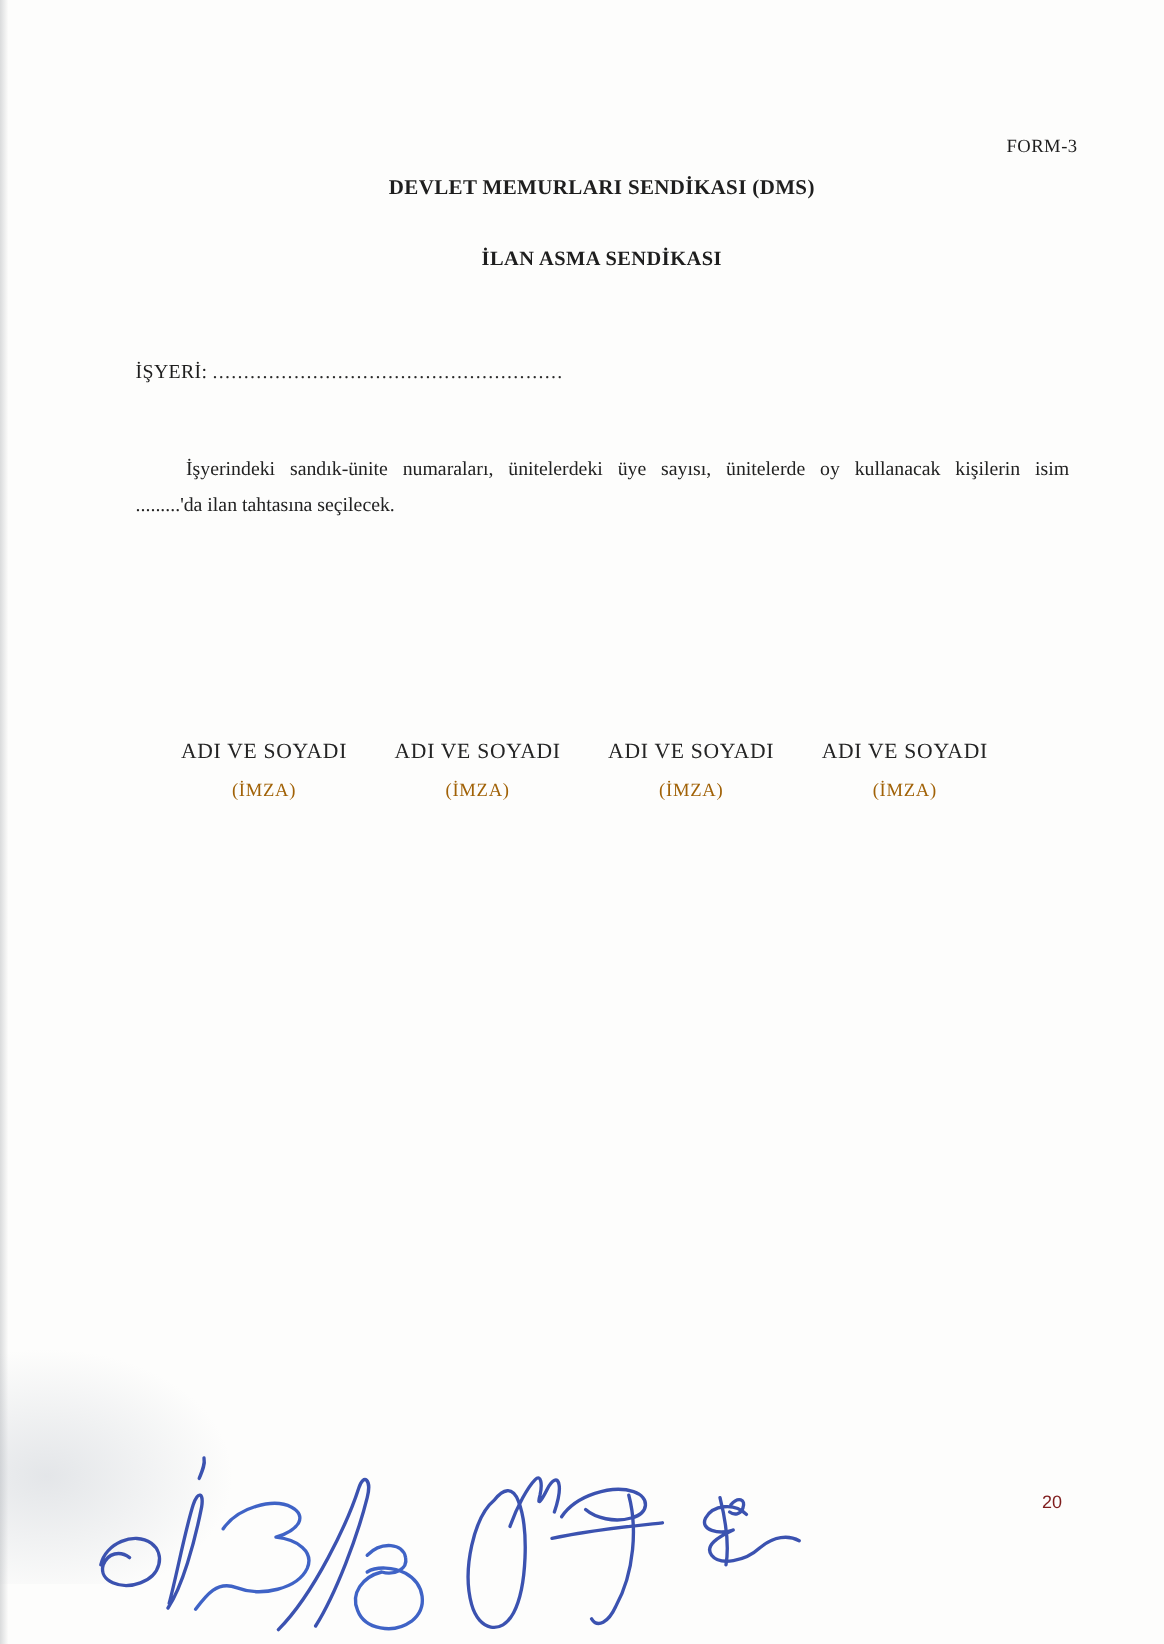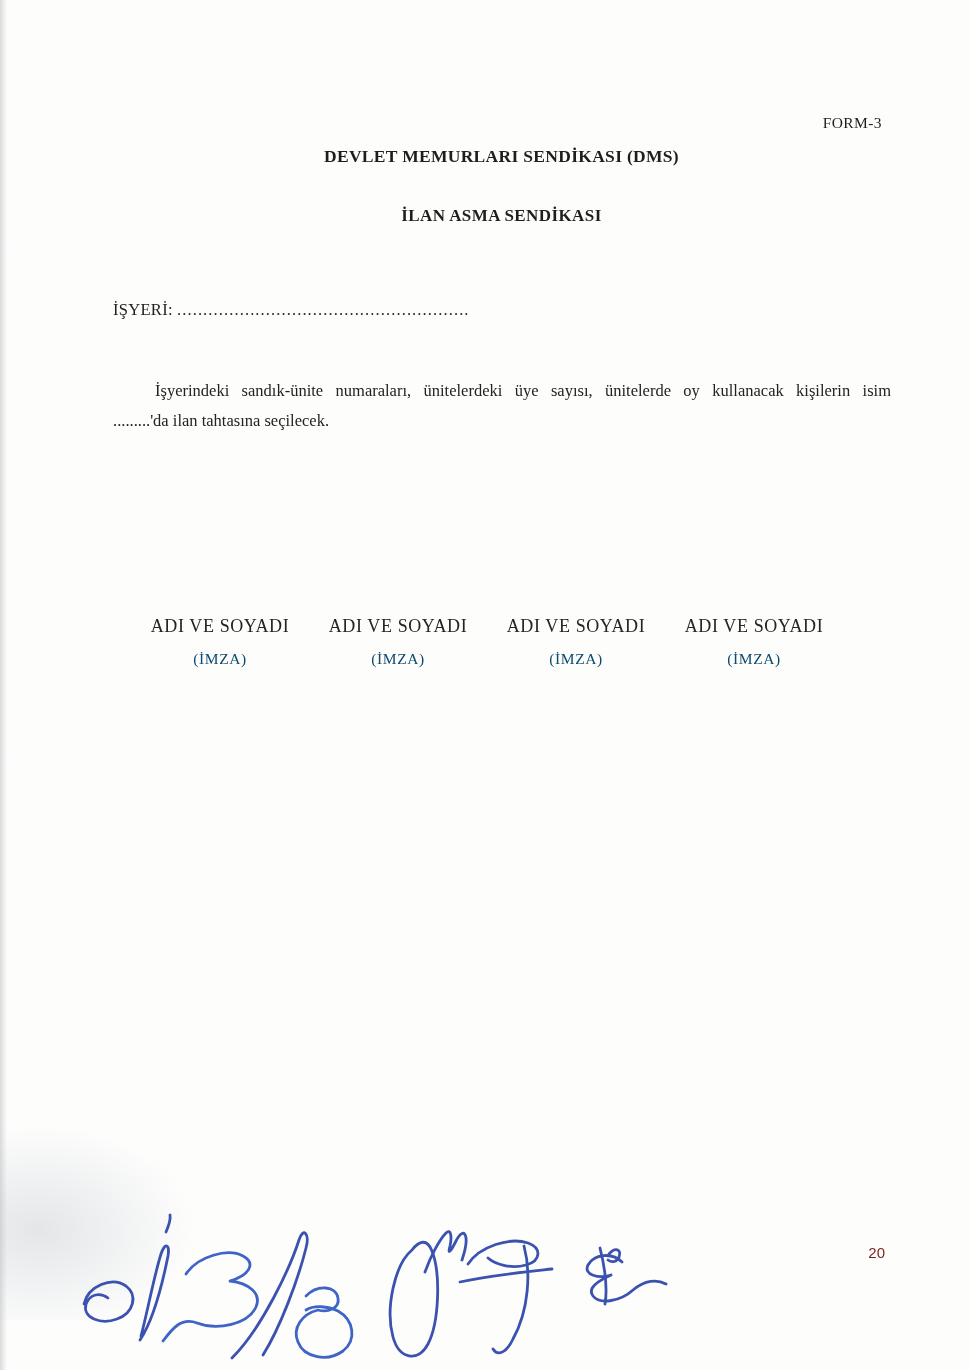--- a/index.html
+++ b/index.html
@@ -27,21 +27,21 @@
     position: absolute;
     left: -30px;
     top: 1120px;
     width: 230px;
     height: 200px;
     background: radial-gradient(ellipse at 30% 55%, rgba(186,192,201,0.38), rgba(186,192,201,0) 68%);
   }
   .form-code {
     position: absolute;
     top: 114px;
-    right: 88px;
+    right: 72px;
     font-size: 15.5px;
     letter-spacing: 0.4px;
   }
   .title-block {
     position: absolute;
     left: 113px;
     right: 80px;
     top: 146px;
     text-align: center;
   }
@@ -101,21 +101,21 @@
   }
   .sig-name {
     font-size: 18px;
     letter-spacing: 0.6px;
     color: #242424;
   }
   .sig-imza {
     margin-top: 13px;
     font-size: 15.5px;
     letter-spacing: 0.6px;
-    color: #0c4a6e;
+    color: #a16207;
   }
   .page-number {
     position: absolute;
     top: 1244px;
     right: 85px;
     font-family: "Liberation Sans", sans-serif;
     font-size: 15px;
     color: #7f1d1d;
   }
   .signatures-svg {

